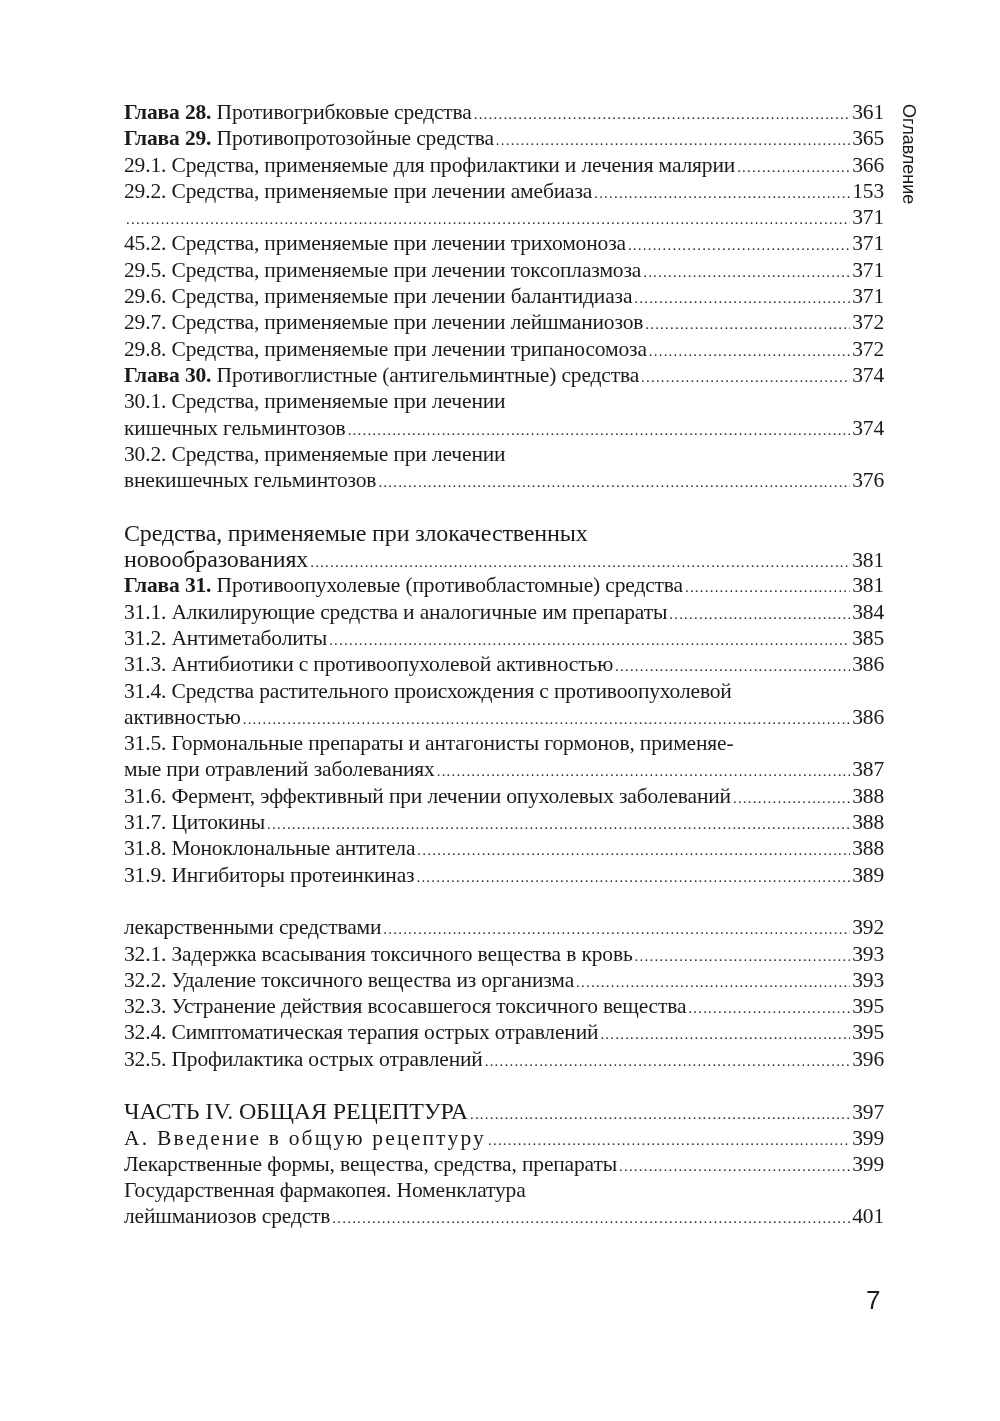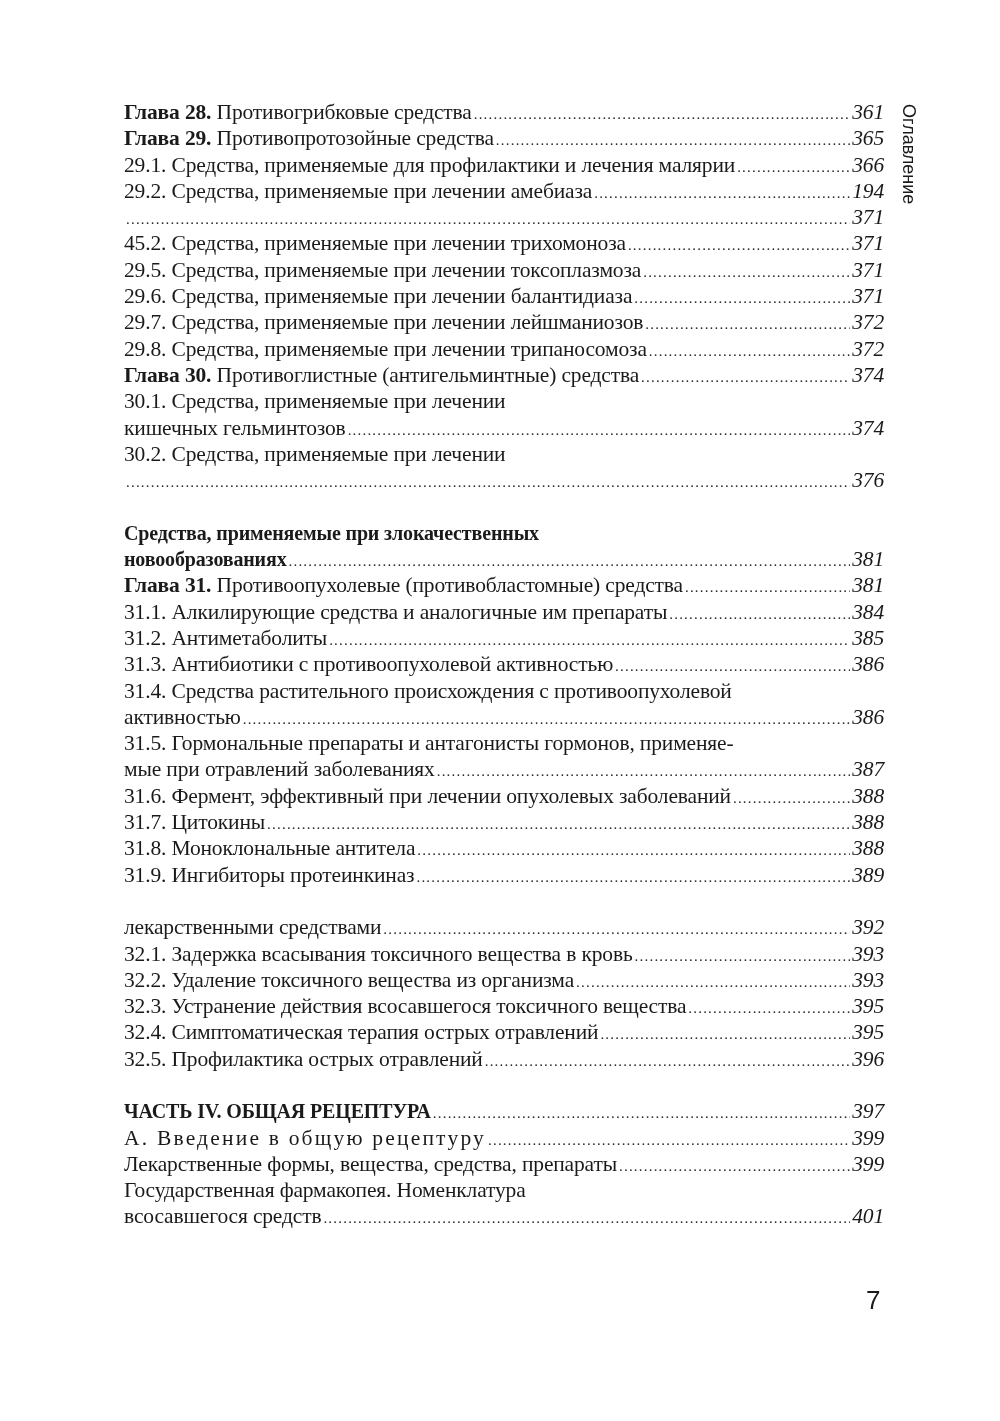--- a/index.html
+++ b/index.html
@@ -44,31 +44,30 @@
       font-size: 15px;
       letter-spacing: 1.2px;
       color: #2a2a2a;
     }
     .line .dots::before {
       content: "................................................................................................................................................................................................................................";
     }
     .line .page {
       flex: 0 0 auto;
       text-align: right;
-      font-style: italic;
     }
     .gap {
       height: 26.3px;
     }
     .spaced {
       letter-spacing: 2.2px;
     }
     .heading-bold {
-      font-weight: bold;
-      font-size: 20px;
+      font-weight: normal;
+      font-size: 24px;
       text-align: center;
     }
     .side-label {
       position: absolute;
       left: 895px;
       top: 104px;
       width: 24px;
       height: 120px;
       font-family: "Liberation Sans", "DejaVu Sans", sans-serif;
       font-size: 18px;
@@ -104,21 +103,21 @@
     <span class="page">365</span>
   </div>
   <div class="line">
     <span class="txt">29.1. Средства, применяемые для профилактики и лечения малярии</span>
     <span class="dots"></span>
     <span class="page">366</span>
   </div>
   <div class="line">
     <span class="txt">29.2. Средства, применяемые при лечении амебиаза</span>
     <span class="dots"></span>
-    <span class="page">194</span>
+    <span class="page">153</span>
   </div>
   <div class="line">
     <span class="dots"></span>
     <span class="page">371</span>
   </div>
   <div class="line">
     <span class="txt">45.2. Средства, применяемые при лечении трихомоноза</span>
     <span class="dots"></span>
     <span class="page">371</span>
   </div>
@@ -153,20 +152,21 @@
   </div>
   <div class="line">
     <span class="txt">кишечных гельминтозов</span>
     <span class="dots"></span>
     <span class="page">374</span>
   </div>
   <div class="line">
     <span class="txt">30.2. Средства, применяемые при лечении</span>
   </div>
   <div class="line">
+    <span class="txt">внекишечных гельминтозов</span>
     <span class="dots"></span>
     <span class="page">376</span>
   </div>
 
   <div class="gap"></div>
 
   <div class="line">
     <span class="txt heading-bold">Средства, применяемые при злокачественных</span>
   </div>
   <div class="line">
@@ -279,20 +279,20 @@
   </div>
   <div class="line">
     <span class="txt">Лекарственные формы, вещества, средства, препараты</span>
     <span class="dots"></span>
     <span class="page">399</span>
   </div>
   <div class="line">
     <span class="txt">Государственная фармакопея. Номенклатура</span>
   </div>
   <div class="line">
-    <span class="txt">всосавшегося средств</span>
+    <span class="txt">лейшманиозов средств</span>
     <span class="dots"></span>
     <span class="page">401</span>
   </div>
 
 </div>
 
 <div class="page-number">7</div>
 
 </body></html>

